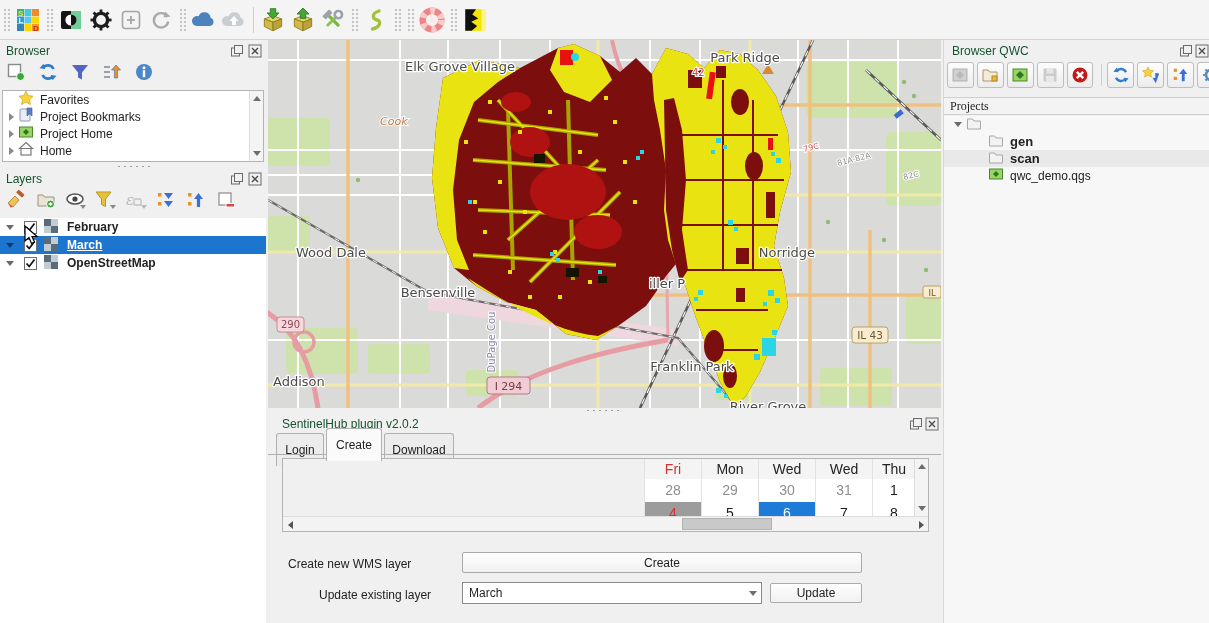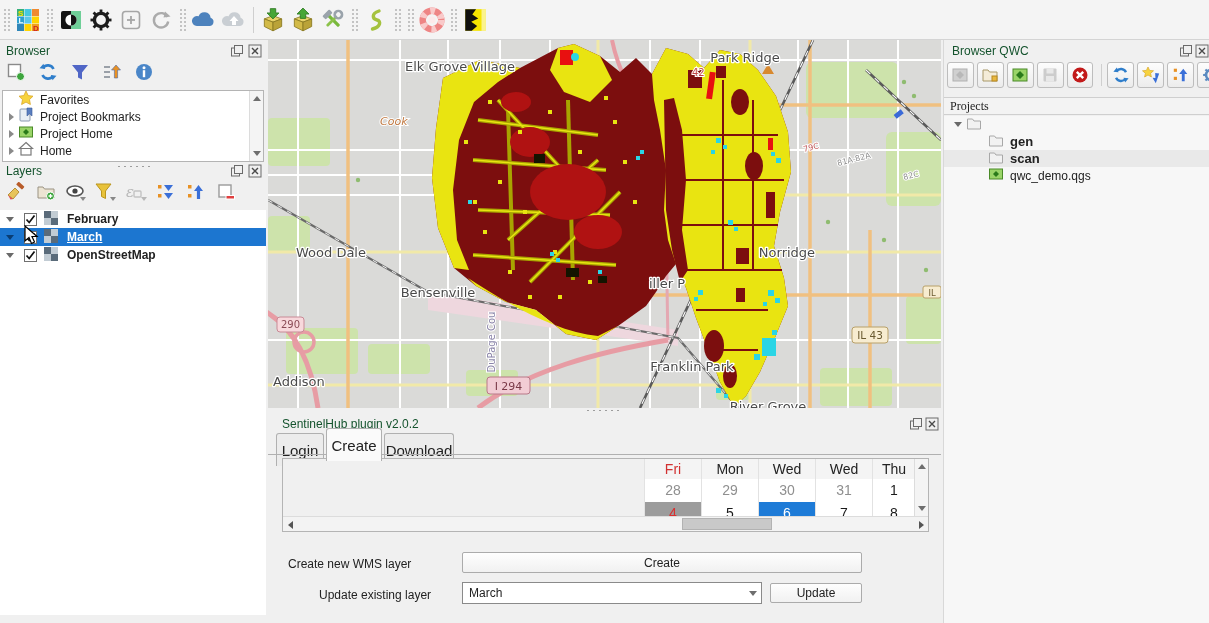--- a/index.html
+++ b/index.html
@@ -39,21 +39,21 @@
   
   .sb-v { position:absolute; width:14px; background:#f4f4f4; border-left:1px solid #dcdcdc; }
   .arr { width:0; height:0; margin:auto; }
   .arr.up   { border-left:4px solid transparent; border-right:4px solid transparent; border-bottom:5px solid #6e6e6e; }
   .arr.down { border-left:4px solid transparent; border-right:4px solid transparent; border-top:5px solid #6e6e6e; }
   .arr.left { border-top:4px solid transparent; border-bottom:4px solid transparent; border-right:5px solid #555; }
   .arr.rightt{ border-top:4px solid transparent; border-bottom:4px solid transparent; border-left:5px solid #555; }
   .sb-box { width:14px; height:15px; display:flex; align-items:center; justify-content:center; }
 
   
-  .tab { position:absolute; height:22px; padding:16px 12px; display:flex; align-items:center; justify-content:center; background:#ececec; border:1px solid #b0b0b0; border-bottom:none; border-radius:3px 3px 0 0; font-size:15px; }
+  .tab { position:absolute; height:22px; padding:16px 12px; display:flex; align-items:center; justify-content:center; background:#ececec; border:1px solid #b0b0b0; border-bottom:none; border-radius:3px 3px 0 0; font-size:12px; }
   .tab.active { background:#fafafa; height:27px; z-index:3; }
   .btn { border:1px solid #ababab; border-radius:2px; background:linear-gradient(#fefefe,#f1f1f1); display:flex; align-items:center; justify-content:center; font-size:12px; }
   .combo { border:1px solid #8a8a8a; background:#fff; display:flex; align-items:center; font-size:12px; position:relative; }
 
   .cal-cell { position:absolute; overflow:hidden; border-left:1px solid #e2e2e2; text-align:center; font-size:14px; }
 
   
   text.place { font-family:"DejaVu Sans", sans-serif; font-size:13px; fill:#4a4a4a; paint-order:stroke; stroke:#ffffff; stroke-width:2.5px; stroke-linejoin:round; }
   text.small { font-family:"DejaVu Sans", sans-serif; paint-order:stroke; stroke:#ffffff; stroke-width:2px; }
 </style>
@@ -274,21 +274,21 @@
               <div class="arr up"></div>
             </div>
           <div class="sb-box" style="position:absolute; bottom:0;">
               <div class="arr down"></div>
             </div>
         </div>
       </div>
       <div class="dots-h" style="position:absolute; left:116px; top:124px;"></div>
     </div>
 
-    <div style="position:absolute; left:0; top:120px; width:266px; height:455px;">
+    <div style="position:absolute; left:0; top:128px; width:266px; height:455px;">
       <div style="position:absolute; left:6px; top:4px;" class="panel-title">Layers</div>
       <div style="position:absolute; right:22px; top:4px;" class="ttl-btn">
         <svg width="14" height="14" viewBox="0 0 14 14">
             <rect x="1.5" y="4" width="8" height="8" fill="#f0f0f0" stroke="#6a6a6a"></rect>
             <rect x="4.5" y="1.5" width="8" height="8" fill="#f0f0f0" stroke="#6a6a6a"></rect>
           </svg>
       </div>
       <div style="position:absolute; right:4px; top:4px;" class="ttl-btn">
         <svg width="14" height="14" viewBox="0 0 14 14">
             <rect x="1" y="1" width="12" height="12" fill="#f0f0f0" stroke="#6a6a6a"></rect>

